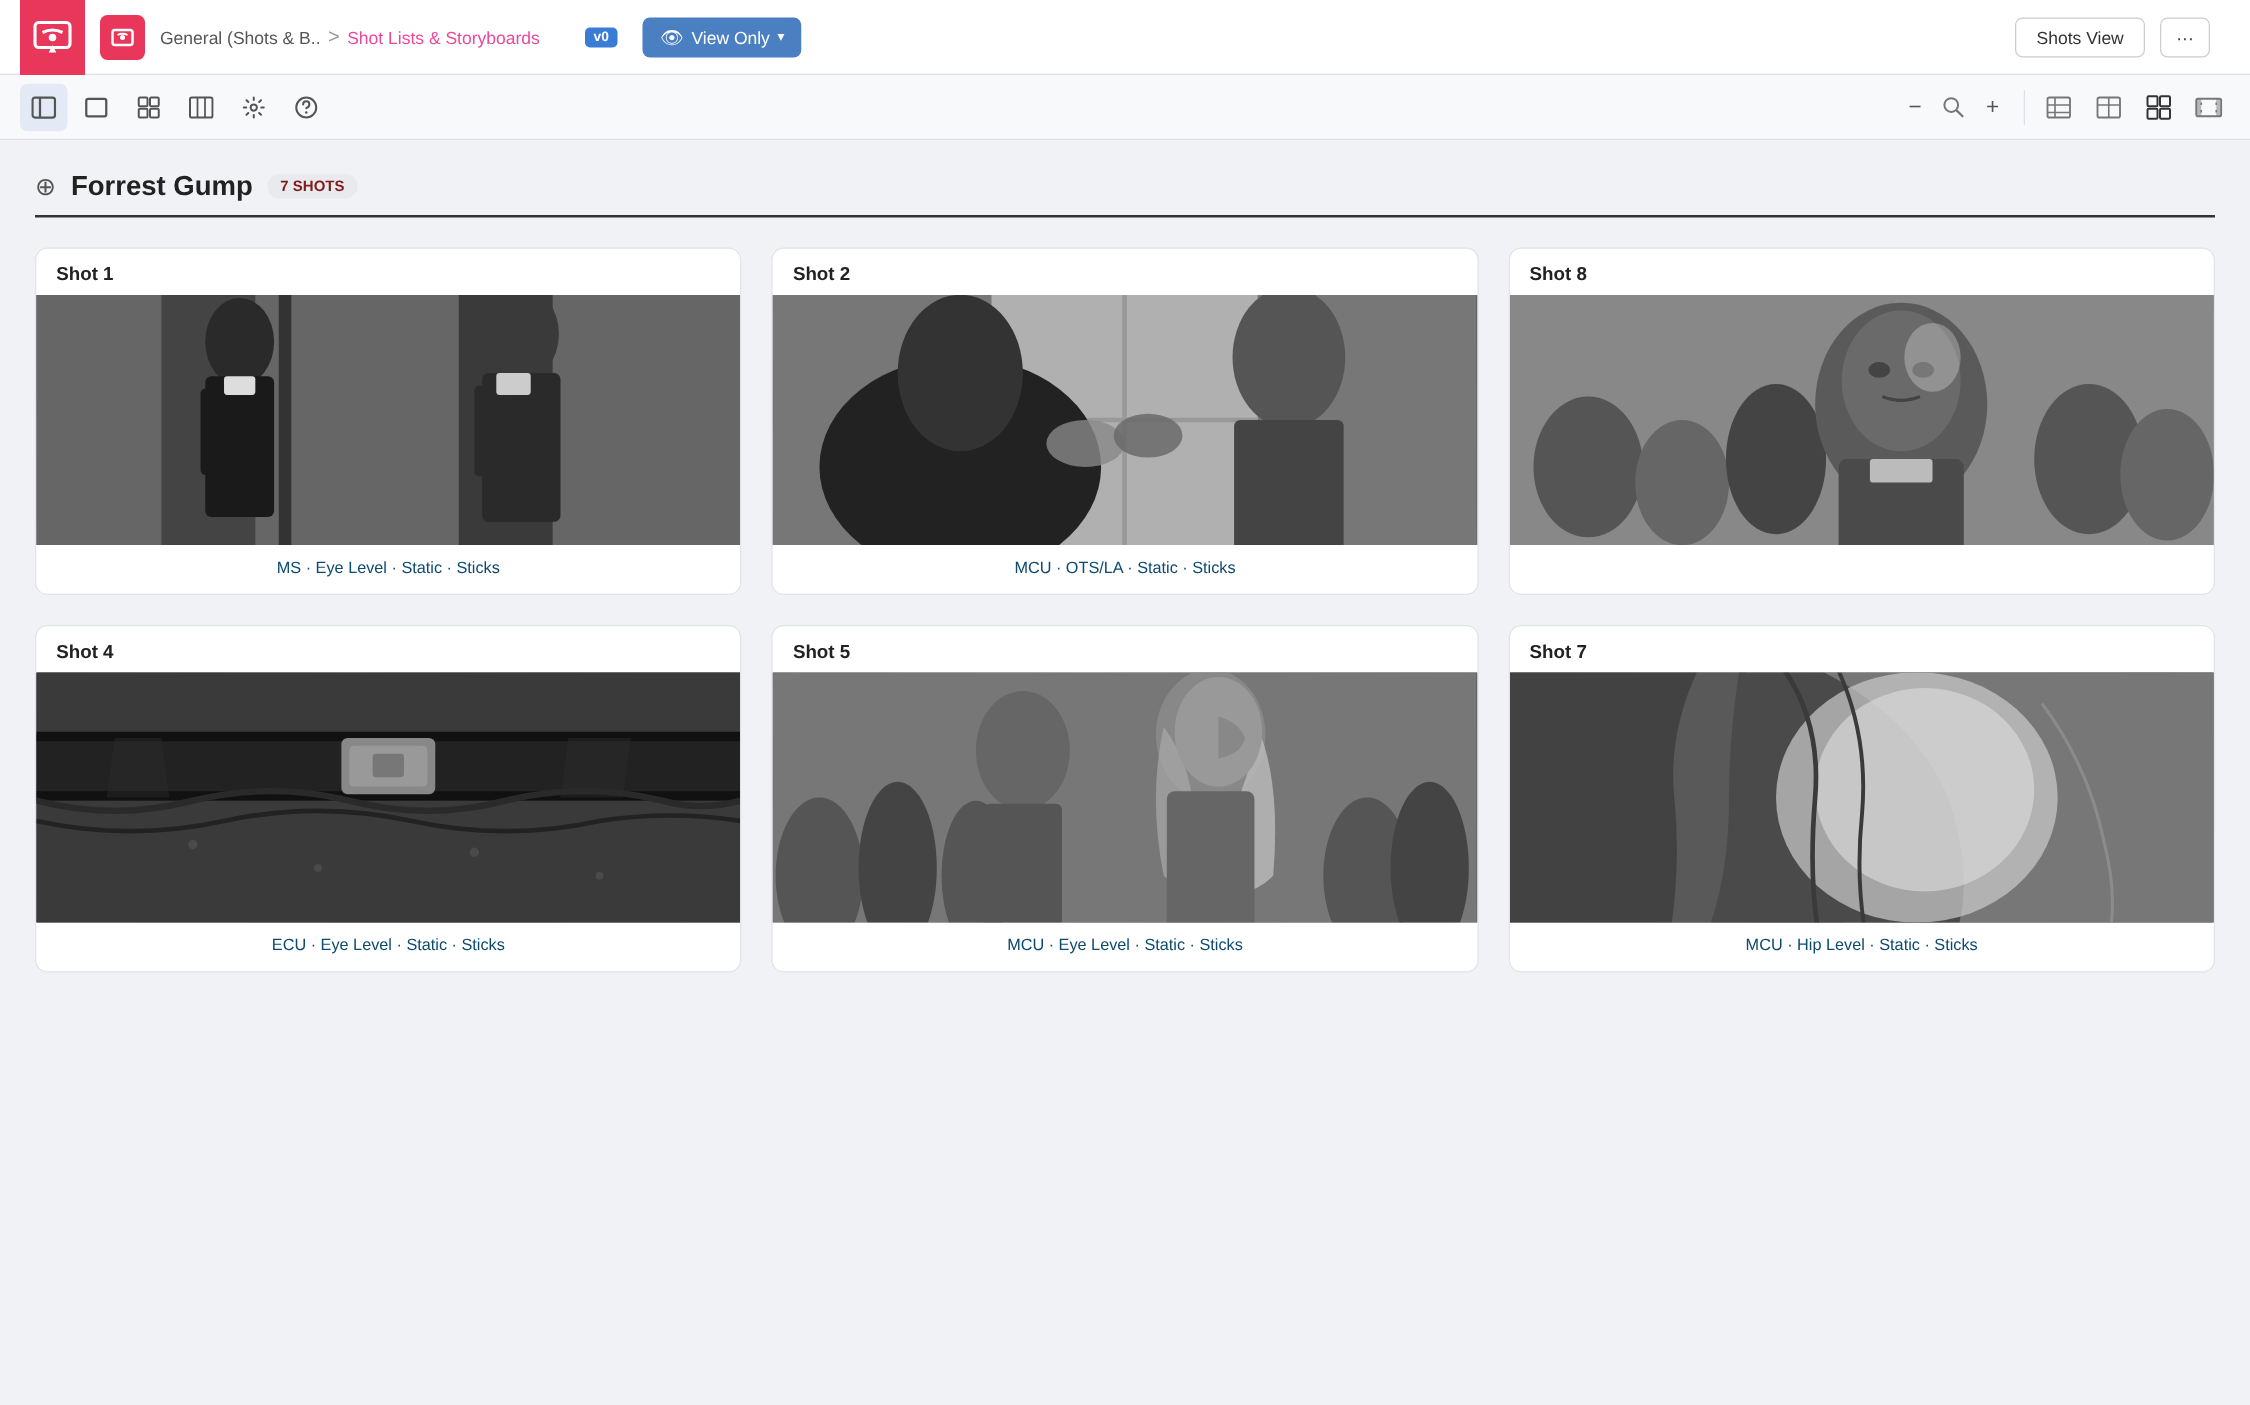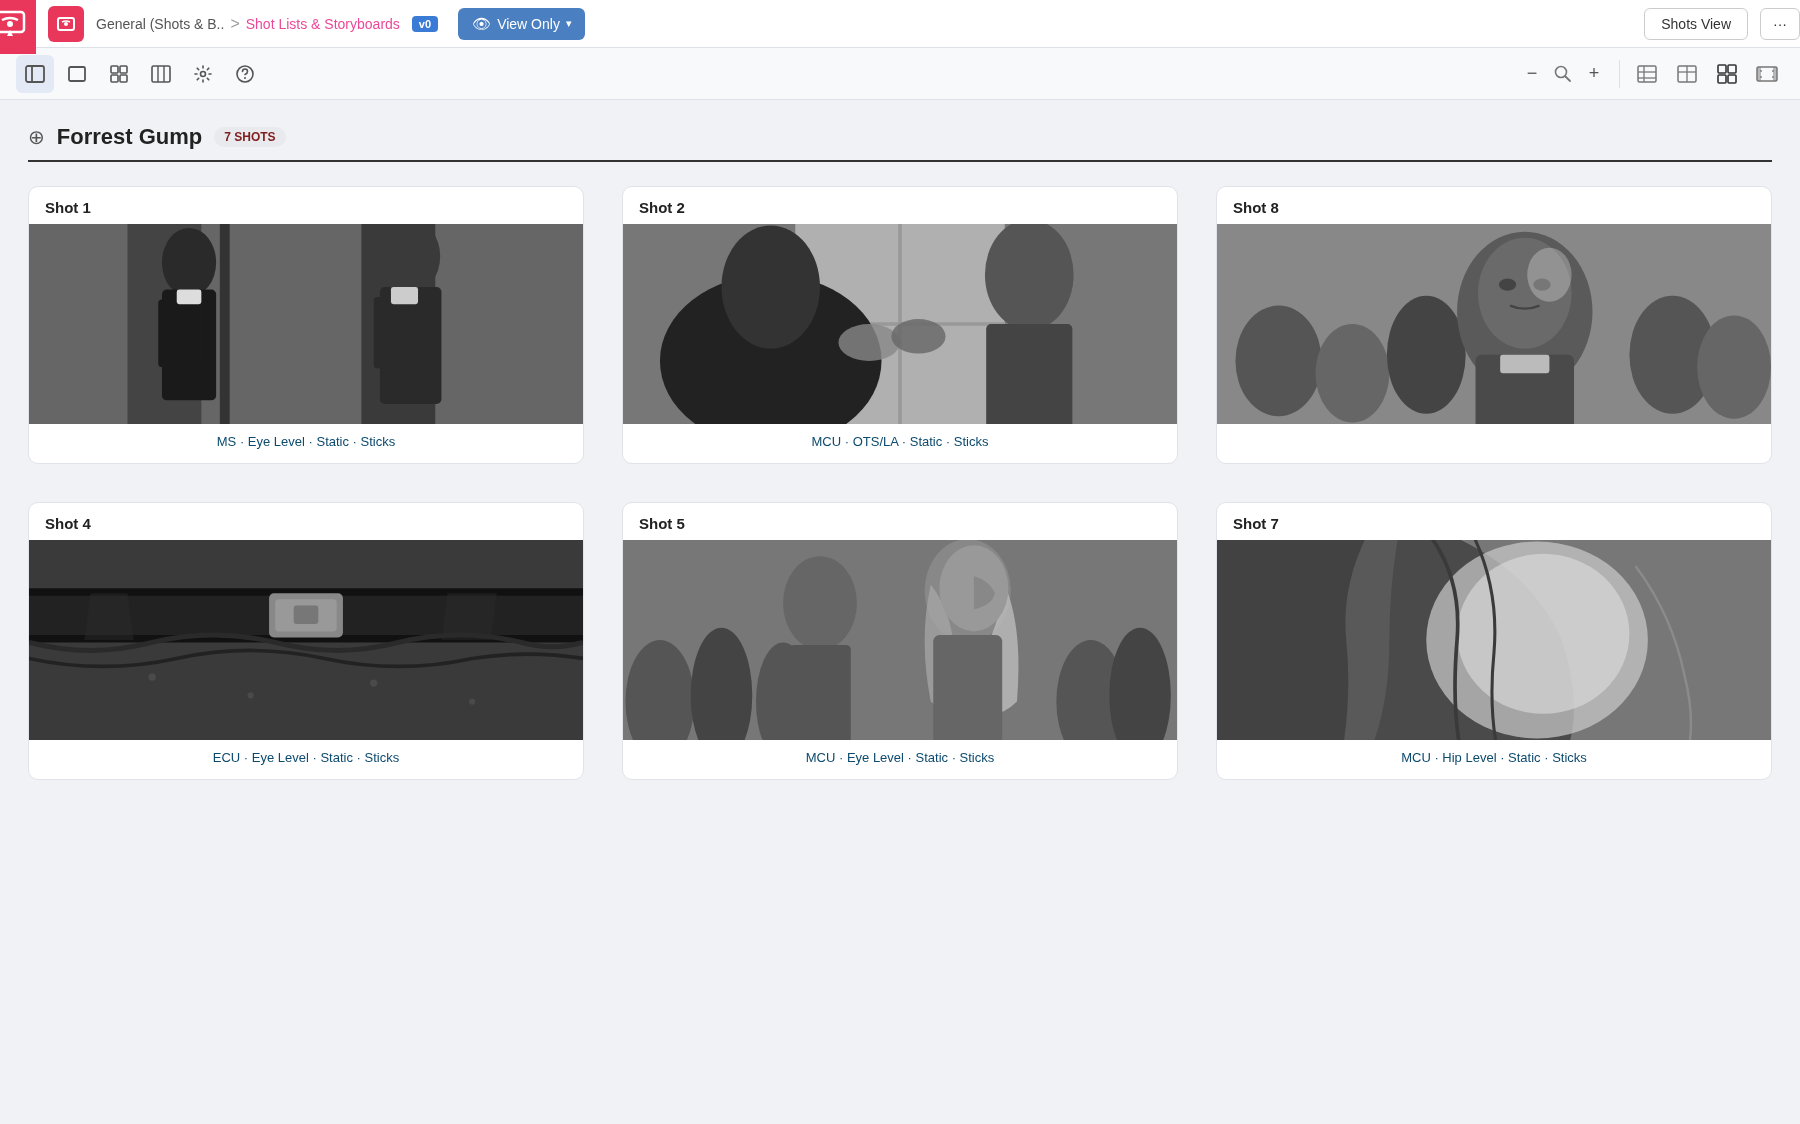--- a/index.html
+++ b/index.html
@@ -3,23 +3,23 @@
   <meta charset="utf-8">
   <style>
     * { box-sizing: border-box; margin: 0; padding: 0; }
     body { font-family: -apple-system, BlinkMacSystemFont, 'Segoe UI', sans-serif; background: #f0f2f5; color: #333; }
 
     
     .header {
       display: flex;
       align-items: center;
       background: #fff;
-      height: 48px;
+      height: 60px;
       border-bottom: 1px solid #dde1e7;
-      padding: 0 0;
+      padding: 0 32px;
       gap: 12px;
     }
     .app-logo {
       width: 52px; height: 60px;
       background: #e8375a;
       display: flex; align-items: center; justify-content: center;
       flex-shrink: 0;
       margin-left: -16px;
     }
     .app-logo svg { width: 32px; height: 32px; }
@@ -33,21 +33,21 @@
     .breadcrumb-icon svg { width: 20px; height: 20px; }
     .breadcrumb {
       display: flex; align-items: center; gap: 6px;
       font-size: 14px; color: #555;
     }
     .breadcrumb-separator { color: #999; font-size: 16px; }
     .breadcrumb-current { color: #ec4899; font-weight: 500; }
     .version-badge {
       background: #3a7bd5; color: #fff;
       font-size: 11px; font-weight: 700;
-      padding: 2px 7px; border-radius: 4px;
+      padding: 2px 7px; border-radius: 4px; margin-left: 24px;
     }
     .view-only-btn {
       display: flex; align-items: center; gap: 6px;
       background: #4a7fc1; color: #fff;
       border: none; border-radius: 6px;
       padding: 7px 14px; cursor: pointer;
       font-size: 14px; font-weight: 500;
       margin-left: 8px;
     }
     .view-only-btn .eye-icon { font-size: 15px; }
@@ -110,21 +110,21 @@
       background: #e8eaed; color: #7f1d1d;
       font-size: 12px; font-weight: 600;
       padding: 3px 10px; border-radius: 20px;
     }
     .scene-divider { border: none; border-top: 2px solid #333; margin-bottom: 24px; }
 
     
     .shot-grid {
       display: grid;
       grid-template-columns: repeat(3, 1fr);
-      gap: 38px;
+      gap: 24px;
     }
     .shot-card {
       background: #fff;
       border-radius: 10px;
       border: 1px solid #e0e3e8;
       overflow: hidden;
       padding-bottom: 14px;
     }
     .shot-card-header { padding: 12px 16px 8px; font-size: 15px; font-weight: 600; color: #222; }
     .shot-image-container {

